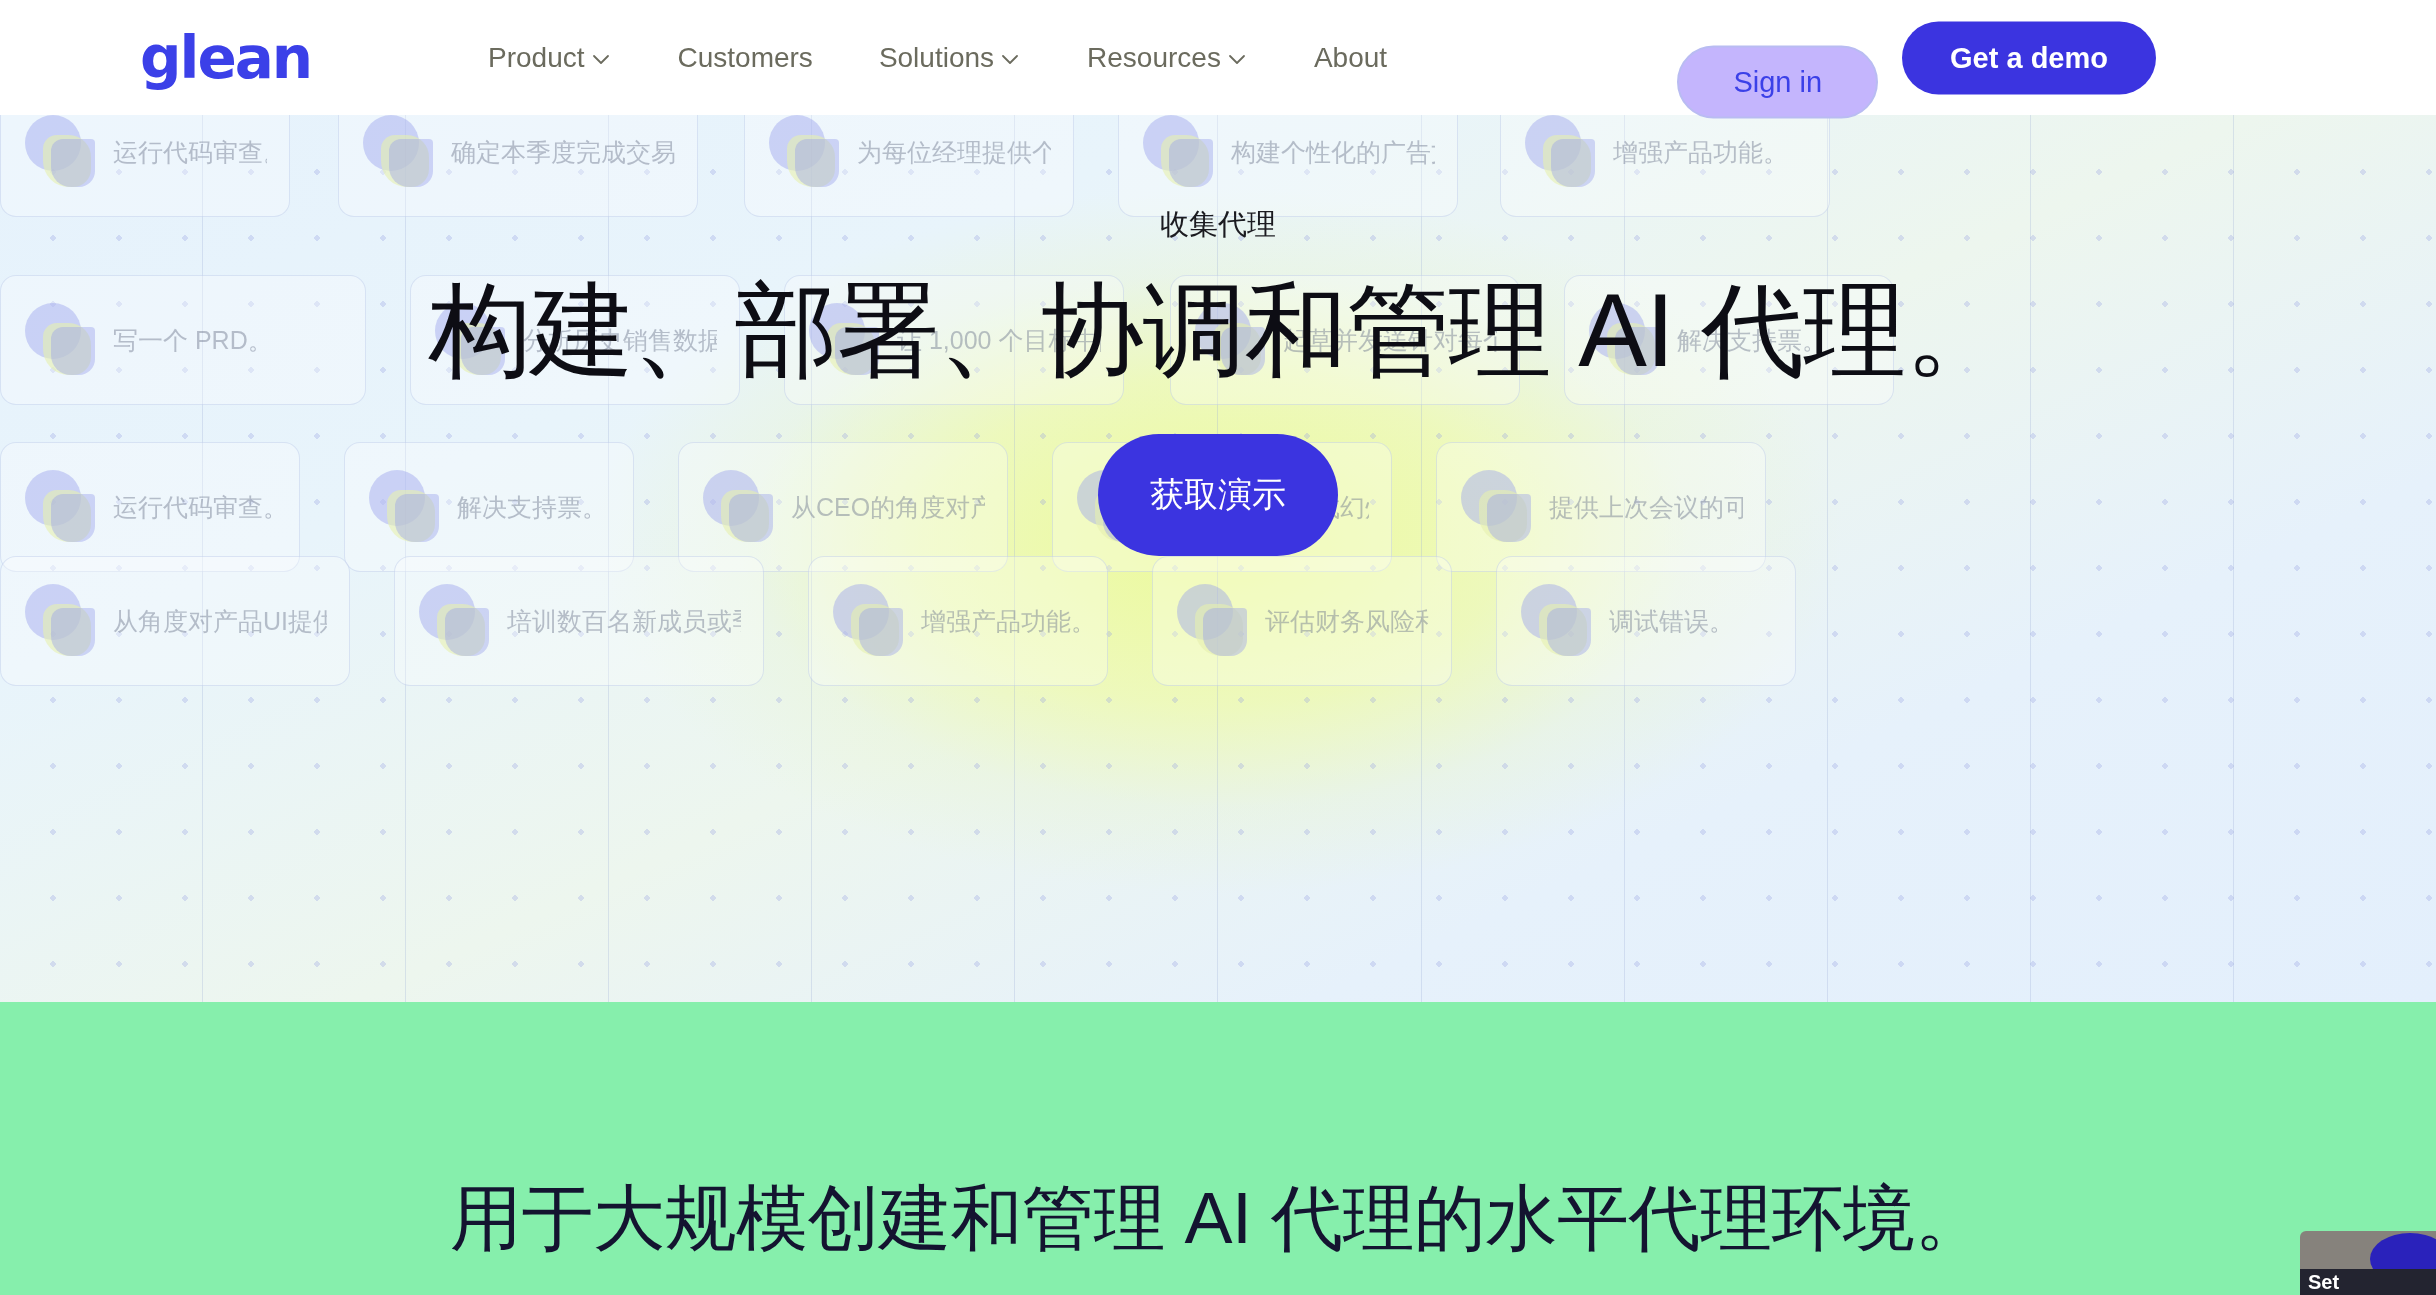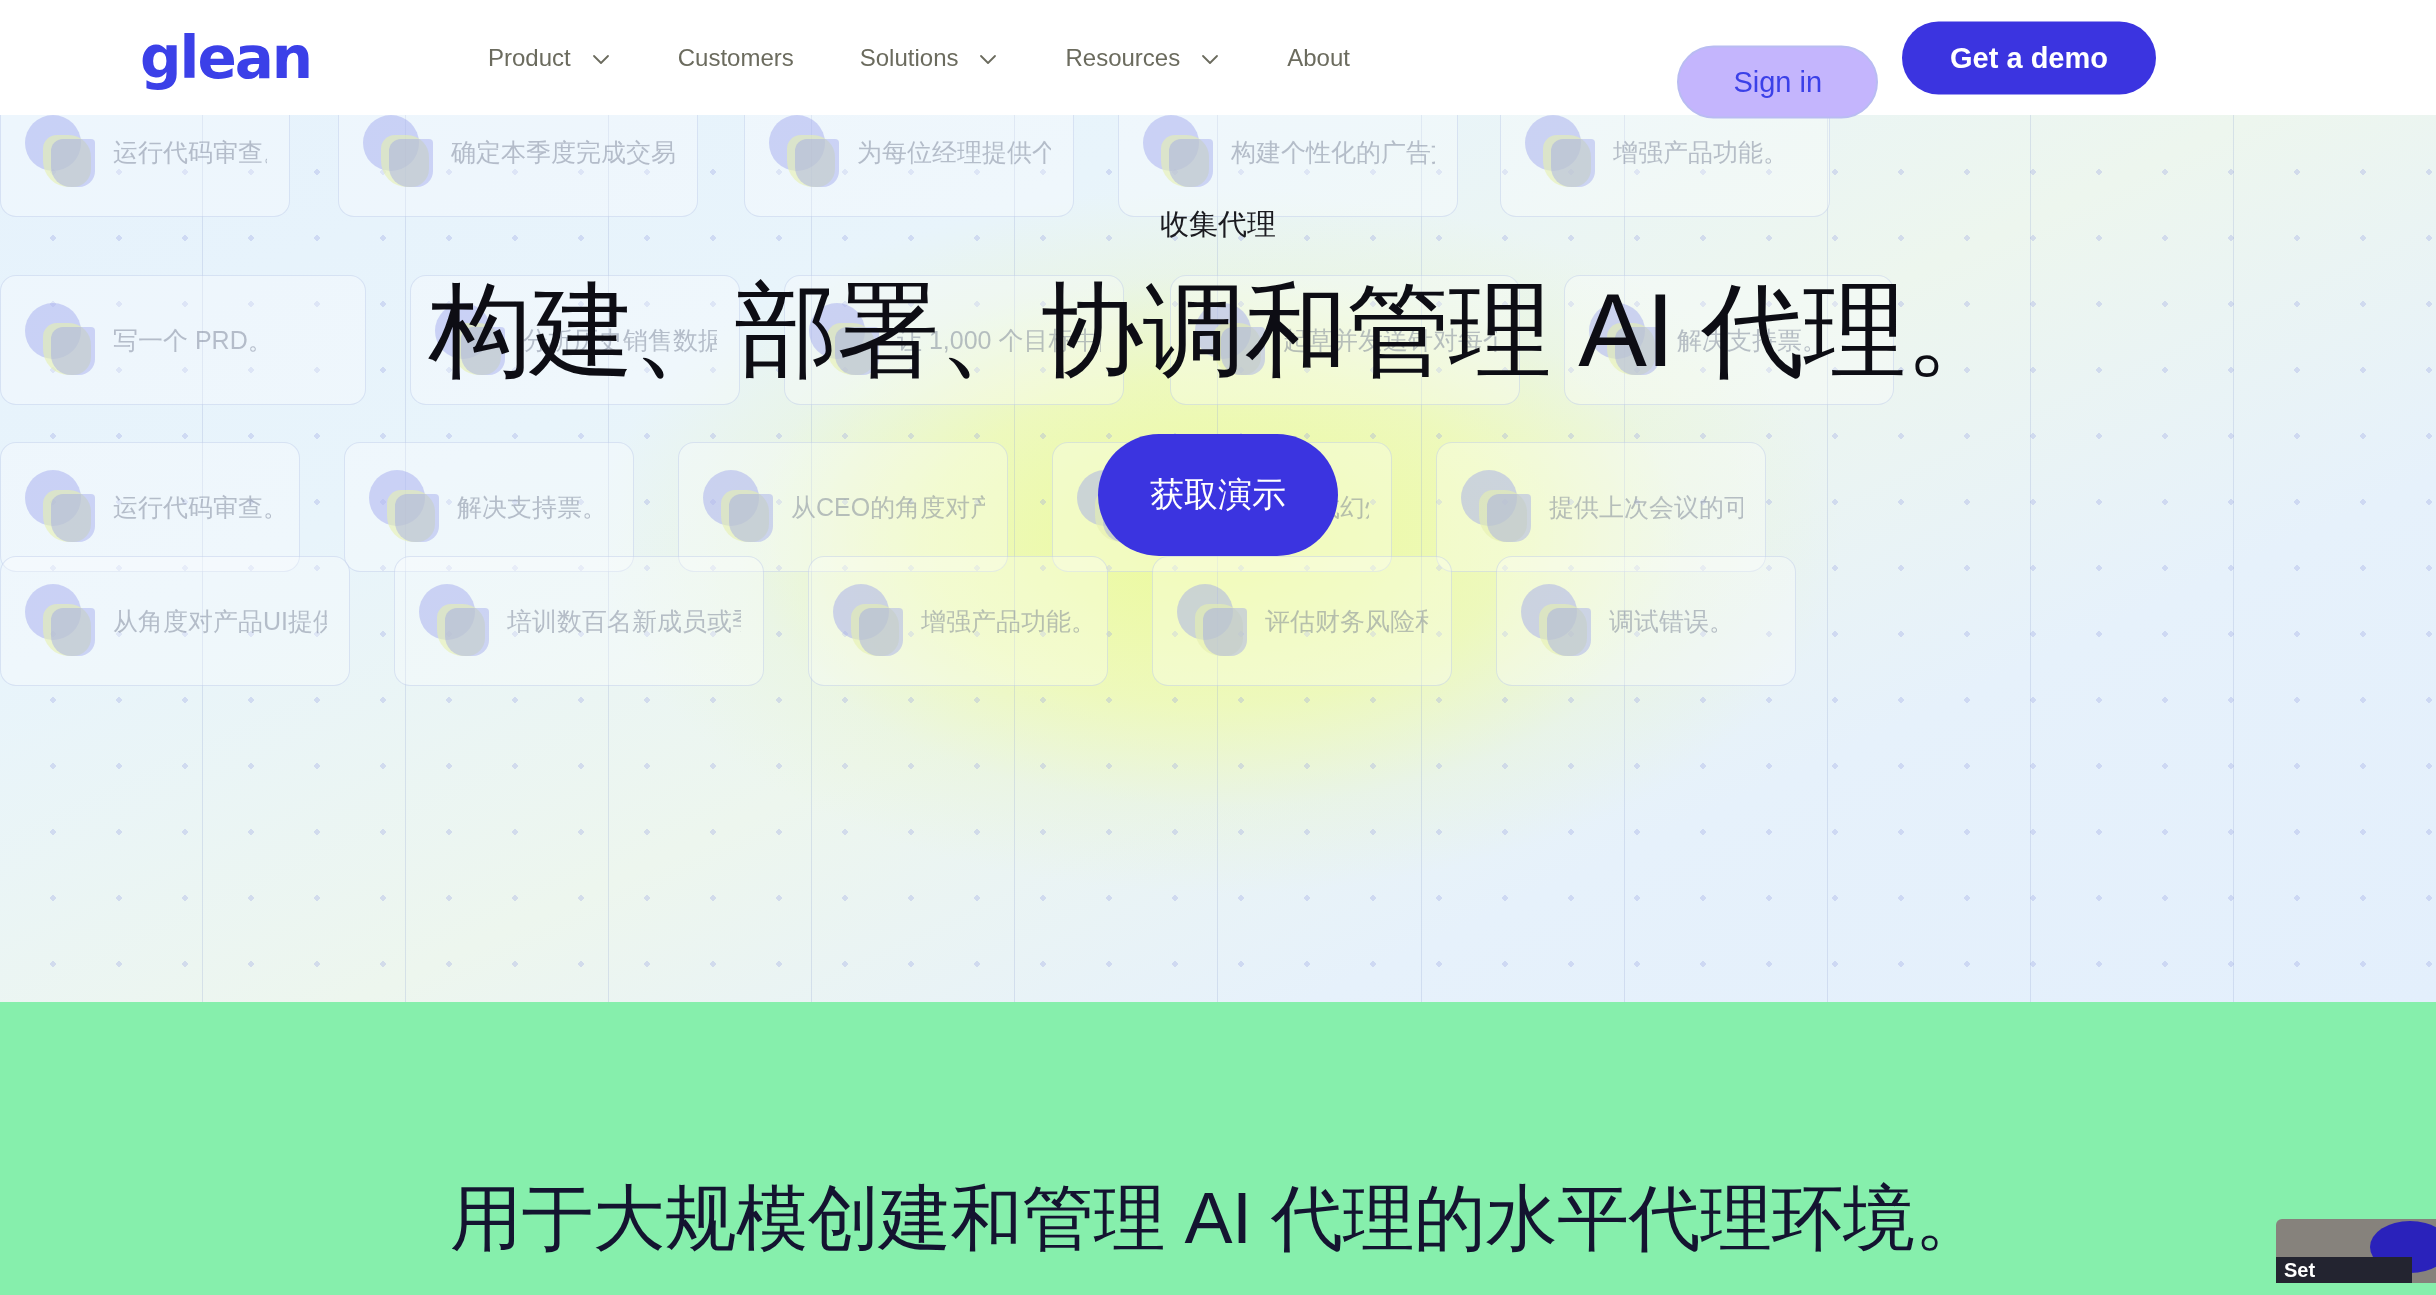--- a/index.html
+++ b/index.html
@@ -24,23 +24,23 @@
     position: absolute; left: 140px; top: 50%;
     transform: translateY(-50%);
     font-size: 58px; font-weight: 700;
     color: #3b40e8; letter-spacing: -2px;
     line-height: 1;
     font-family: "DejaVu Sans", sans-serif;
   }
   .nav { position: absolute; left: 455px; top: 50%; transform: translateY(-50%);
          display: flex; align-items: center; gap: 0px; }
   .nav-item {
-    display: flex; align-items: center; gap: 19px;
+    display: flex; align-items: center; gap: 5px;
     padding: 0 33px;
-    font-size: 24px; color: #6b6b5e;
+    font-size: 28px; color: #6b6b5e;
     white-space: nowrap; cursor: pointer;
   }
   .chev { display: inline-block; width: 22px; height: 22px; position: relative; top: 1px; }
   .chev svg { display: block; }
   .header-actions {
     position: absolute; right: 48px; top: 50%; transform: translateY(-50%);
     display: flex; align-items: center; gap: 24px;
   }
   .btn-signin {
     border: 2px solid #b9bcf2; background: #c4b5fd; color: #3b40e8;
@@ -127,22 +127,22 @@
     background: #86efac;
     display: flex; align-items: flex-end; justify-content: center;
   }
   .bottom-title {
     font-size: 72px; color: #141430; font-weight: 400;
     white-space: nowrap; padding-bottom: 28px;
     letter-spacing: -0.5px;
     font-family: "Liberation Sans", "DejaVu Sans", sans-serif;
   }
   .widget {
-    position: absolute; right: 0; bottom: 12px;
-    width: 160px; height: 64px;
+    position: absolute; right: 0; bottom: 0;
+    width: 136px; height: 64px;
     background: #86827c; border-radius: 6px 0 0 0;
     overflow: hidden;
   }
   .widget .wbar {
     position: absolute; left: 0; bottom: 0; width: 136px; height: 26px;
     background: #232430; color: #fff; font-size: 20px; font-weight: 700;
     display: flex; align-items: center; padding-left: 8px; overflow: hidden;
     font-family: "Liberation Sans", sans-serif;
   }
   .widget .wdisc {

